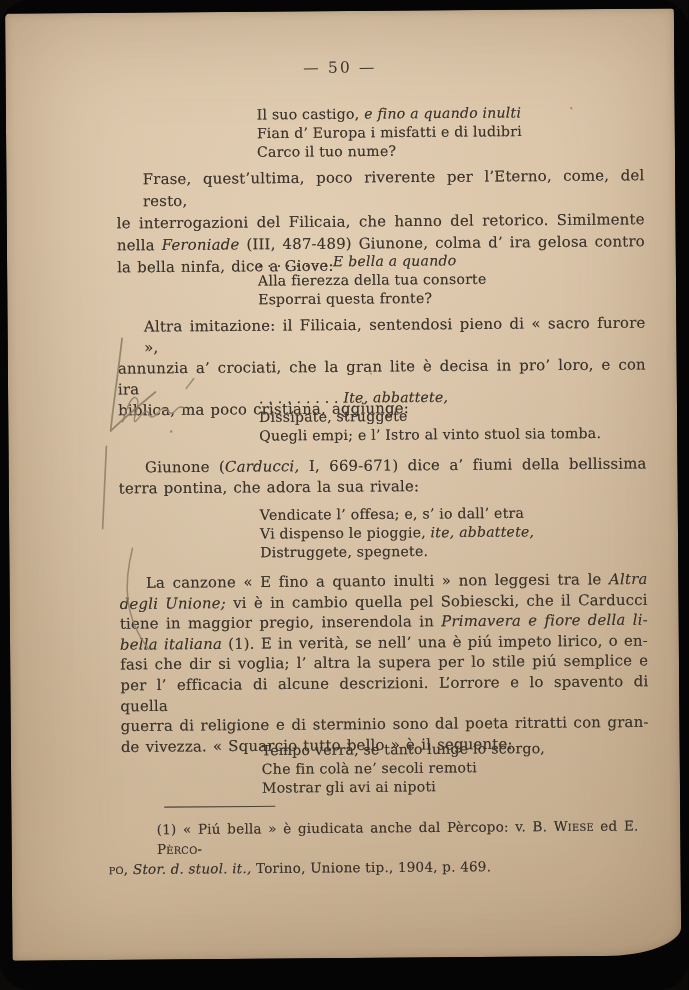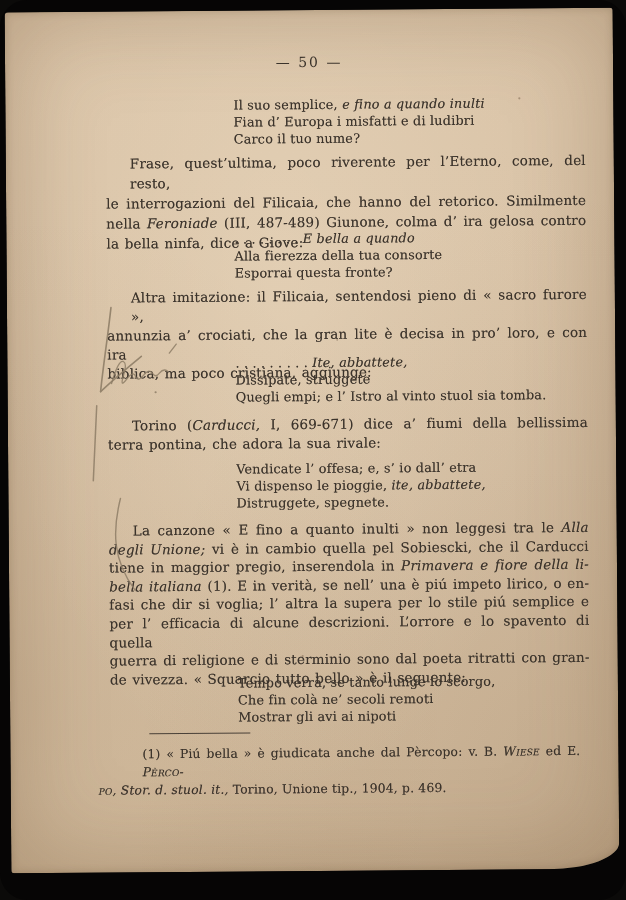--- a/index.html
+++ b/index.html
@@ -45,33 +45,33 @@
   #slot-para4{top:510px;}
   #slot-verse5{top:665px;}
   .fnrule{
     position:absolute;top:722px;left:139px;width:101px;height:0;
     border-top:1.2px solid #4a4138;
   }
   .footnote{top:734px;left:88px;width:482px;padding-left:0;}
   .footnote .ln{font-size:12.3px;line-height:18px;}
   #slot-footnote .ind{padding-left:44px;}
   .it{font-style:italic;}
-  .sc{font-variant:small-caps;font-style:italic;}
+  .sc{font-variant:small-caps;}
   .pencil{position:absolute;left:0;top:0;pointer-events:none;}
 </style>
 </head>
 <body>
 
 <div class="frame">
   <div class="page">
 
     <div id="slot-pageno" class="pageno">— 50 —</div>
 
     <div id="slot-verse1" class="blk verse">
-        <div class="ln"><span>Il suo semplice, </span><span class="it">e fino a quando inulti</span></div>
+        <div class="ln"><span>Il suo castigo, </span><span class="it">e fino a quando inulti</span></div>
         <div class="ln"><span>Fian d’ Europa i misfatti e di ludibri</span></div>
         <div class="ln"><span>Carco il tuo nume?</span></div>
       </div>
 
     <div id="slot-para1" class="blk para">
         <div class="ln ind jfy"><span>Frase, quest’ultima, poco riverente per l’Eterno, come, del resto,</span></div>
         <div class="ln jfy"><span>le interrogazioni del Filicaia, che hanno del retorico. Similmente</span></div>
         <div class="ln jfy"><span>nella </span><span class="it">Feroniade</span><span> (III, 487-489) Giunone, colma d’ ira gelosa contro</span></div>
         <div class="ln"><span>la bella ninfa, dice a Giove:</span></div>
       </div>
@@ -88,32 +88,32 @@
         <div class="ln"><span>biblica, ma poco cristiana, aggiunge:</span></div>
       </div>
 
     <div id="slot-verse3" class="blk verse">
         <div class="ln"><span>. . . . . . . . . </span><span class="it">Ite, abbattete,</span></div>
         <div class="ln"><span>Dissipate, struggete</span></div>
         <div class="ln"><span>Quegli empi; e l’ Istro al vinto stuol sia tomba.</span></div>
       </div>
 
     <div id="slot-para3" class="blk para">
-        <div class="ln ind jfy"><span>Torino (</span><span class="it">Carducci,</span><span> I, 669-671) dice a’ fiumi della bellissima</span></div>
+        <div class="ln ind jfy"><span>Giunone (</span><span class="it">Carducci,</span><span> I, 669-671) dice a’ fiumi della bellissima</span></div>
         <div class="ln"><span>terra pontina, che adora la sua rivale:</span></div>
       </div>
 
     <div id="slot-verse4" class="blk verse">
         <div class="ln"><span>Vendicate l’ offesa; e, s’ io dall’ etra</span></div>
         <div class="ln"><span>Vi dispenso le pioggie, </span><span class="it">ite, abbattete,</span></div>
         <div class="ln"><span>Distruggete, spegnete.</span></div>
       </div>
 
     <div id="slot-para4" class="blk para">
-        <div class="ln ind jfy"><span>La canzone « E fino a quanto inulti » non leggesi tra le </span><span class="it">Alla</span></div>
+        <div class="ln ind jfy"><span>La canzone « E fino a quanto inulti » non leggesi tra le </span><span class="it">Altra</span></div>
         <div class="ln jfy"><span class="it">degli Unione;</span><span> vi è in cambio quella pel Sobiescki, che il Carducci</span></div>
         <div class="ln jfy"><span>tiene in maggior pregio, inserendola in </span><span class="it">Primavera e fiore della li-</span></div>
         <div class="ln jfy"><span class="it">bella italiana</span><span> (1). E in verità, se nell’ una è piú impeto lirico, o en-</span></div>
         <div class="ln jfy"><span>fasi che dir si voglia; l’ altra la supera per lo stile piú semplice e</span></div>
         <div class="ln jfy"><span>per l’ efficacia di alcune descrizioni. L’orrore e lo spavento di quella</span></div>
         <div class="ln jfy"><span>guerra di religione e di sterminio sono dal poeta ritratti con gran-</span></div>
         <div class="ln"><span>de vivezza. « Squarcio tutto bello » è il seguente:</span></div>
       </div>
 
     <div id="slot-verse5" class="blk verse">

